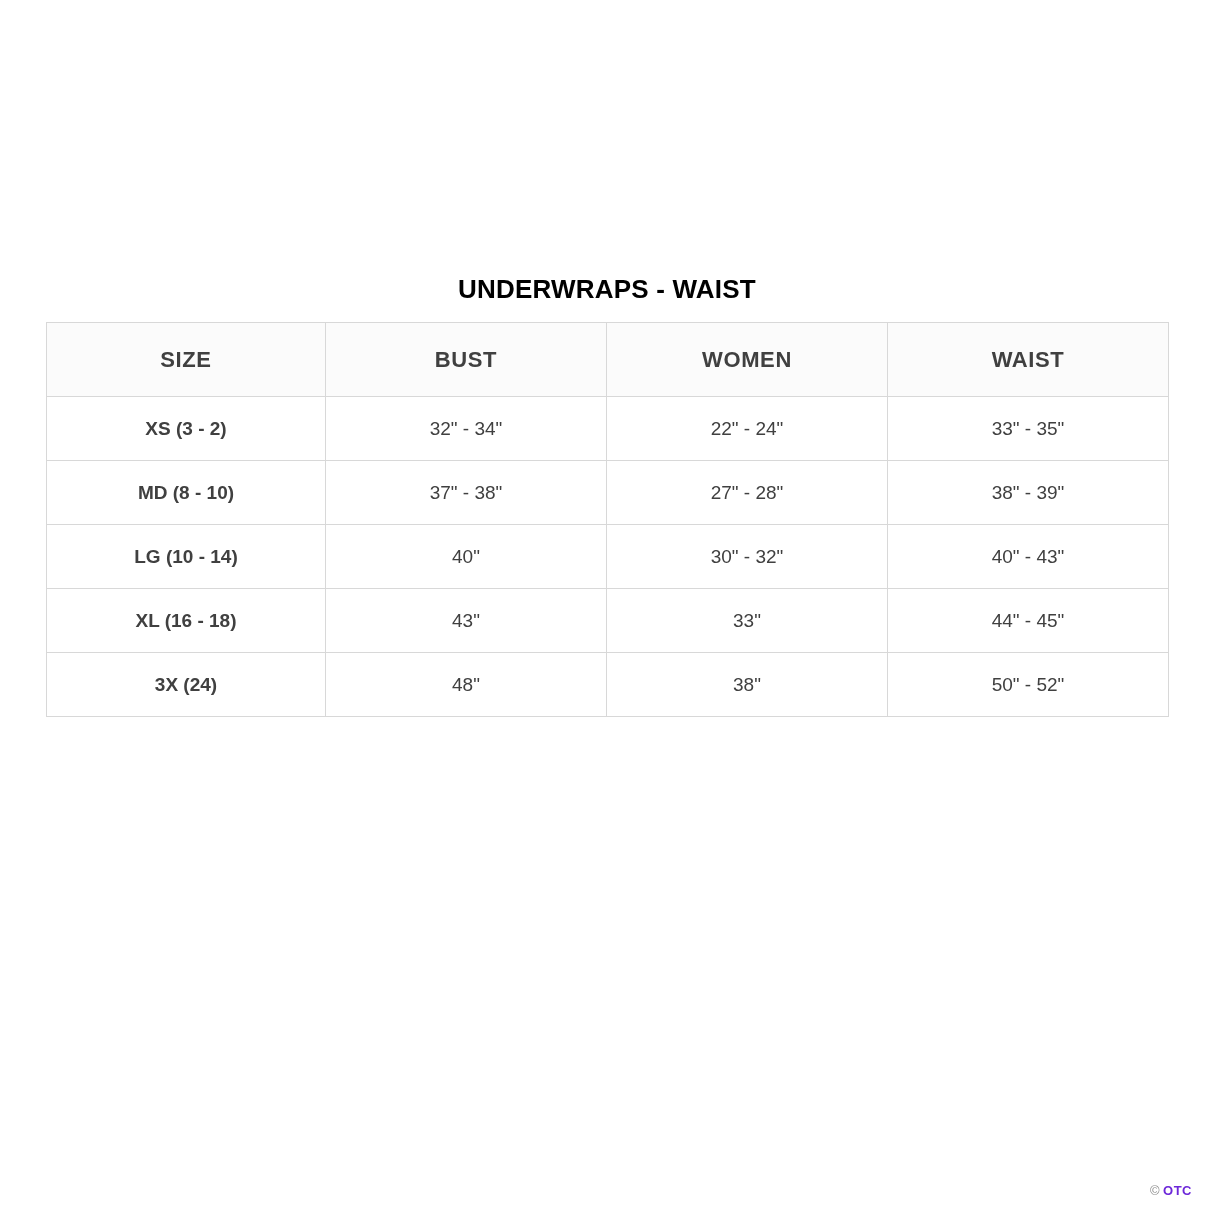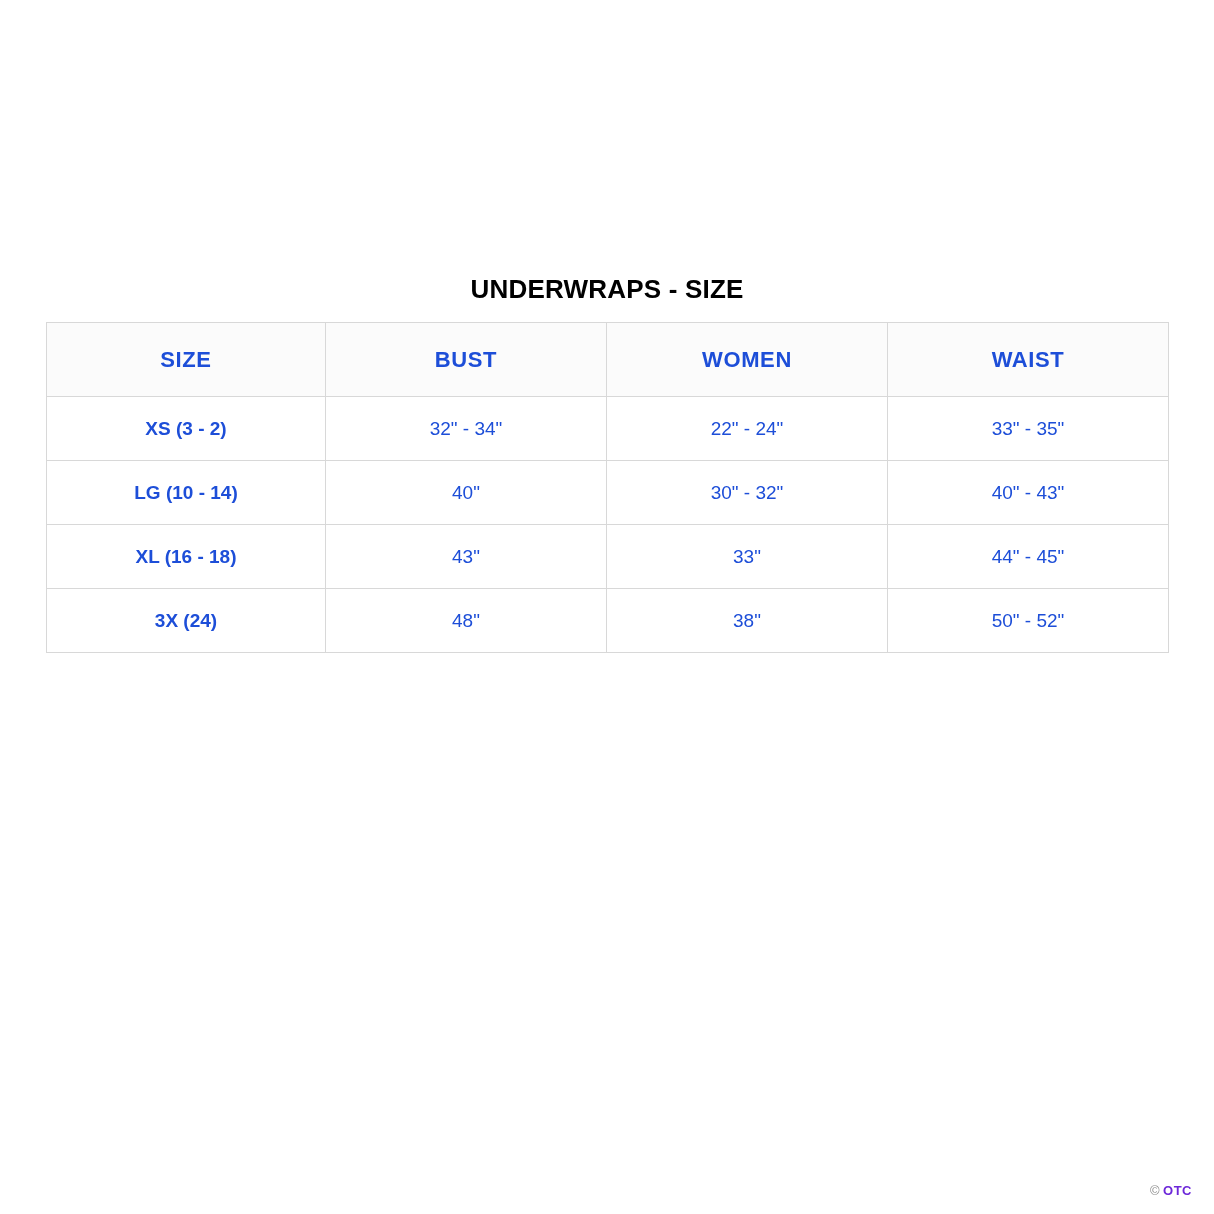--- a/index.html
+++ b/index.html
@@ -42,21 +42,21 @@
   }
   .size-table col.c0 { width: 279px; }
   .size-table col.c1 { width: 281px; }
   .size-table col.c2 { width: 281px; }
   .size-table col.c3 { width: 281px; }
   .size-table th,
   .size-table td {
     border: 1px solid #d8d8d8;
     text-align: center;
     vertical-align: middle;
-    color: #1d4ed8;
+    color: #404040;
   }
   .size-table thead th {
     height: 71px;
     font-size: 22px;
     font-weight: bold;
     letter-spacing: 0.6px;
     background: #fbfbfb;
   }
   .size-table tbody td {
     height: 61px;
@@ -86,21 +86,21 @@
     font-size: 13px;
     color: #6d28d9;
     font-weight: bold;
   }
 </style>
 </head>
 <body>
 
 <div class="page">
 
-  <div class="title">UNDERWRAPS - SIZE</div>
+  <div class="title">UNDERWRAPS - WAIST</div>
 
   <table class="size-table">
     <colgroup>
       <col class="c0">
         <col class="c1">
         <col class="c2">
         <col class="c3">
     </colgroup>
     <thead>
       <tr>
@@ -109,20 +109,26 @@
         <th>WOMEN</th>
         <th>WAIST</th>
       </tr>
     </thead>
     <tbody>
       <tr>
         <td class="size-cell">XS (3 - 2)</td>
         <td>32" - 34"</td>
         <td>22" - 24"</td>
         <td>33" - 35"</td>
+      </tr>
+      <tr>
+        <td class="size-cell">MD (8 - 10)</td>
+        <td>37" - 38"</td>
+        <td>27" - 28"</td>
+        <td>38" - 39"</td>
       </tr>
       <tr>
         <td class="size-cell">LG (10 - 14)</td>
         <td>40"</td>
         <td>30" - 32"</td>
         <td>40" - 43"</td>
       </tr>
       <tr>
         <td class="size-cell">XL (16 - 18)</td>
         <td>43"</td>

